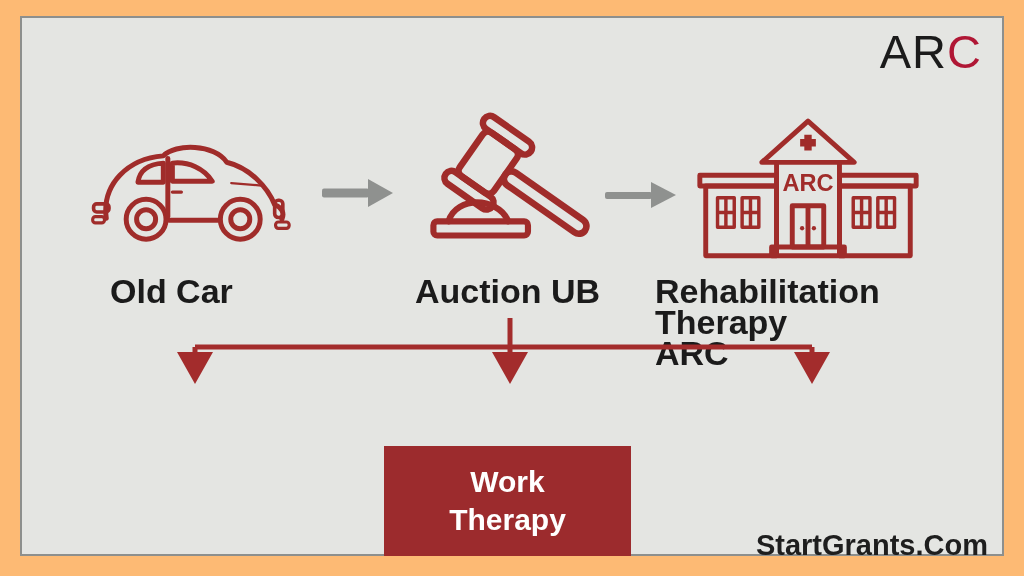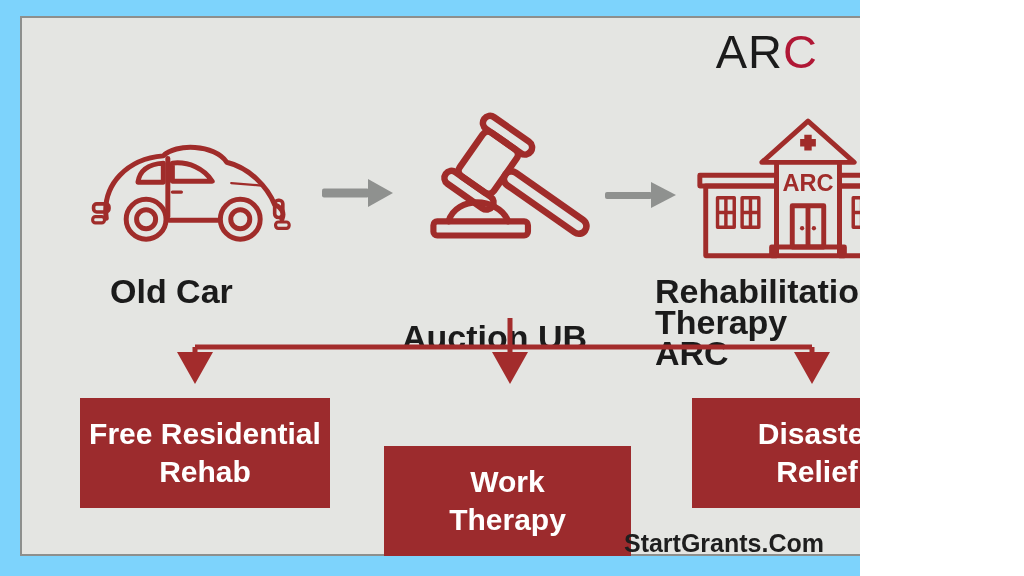--- a/index.html
+++ b/index.html
@@ -1,55 +1,55 @@
 <!DOCTYPE html>
 <html><head>
 <meta charset="utf-8">
 <style>
   html,body{margin:0;padding:0;}
   .canvas{
-    position:relative;width:860px;height:576px;overflow:hidden;
-    background:#7dd3fc;
+    position:relative;width:1024px;height:576px;overflow:hidden;
+    background:#fdba74;
     font-family:"Liberation Sans",sans-serif;
     color:#1b1b1b;
   }
   .frame{
     position:absolute;left:20px;top:16px;width:984px;height:540px;
     border:2px solid #8d8f8d;box-sizing:border-box;
     background:#e4e5e2;
   }
   .logo{
     position:absolute;top:28px;right:42px;
     font-size:47px;font-weight:500;letter-spacing:1px;line-height:1;
   }
   .logo .c{color:#b01735;}
   .node-icon{position:absolute;color:#a02c2a;}
   .node-label{
     position:absolute;top:276px;
     font-size:34px;font-weight:600;line-height:31px;color:#1b1b1b;
     white-space:pre-line;
   }
   .label-oldcar{left:110px;width:180px;}
-  .label-auction{left:402px;width:186px;margin-top:46px;}
+  .label-auction{left:415px;width:186px;}
   .label-rehab{left:655px;width:306px;}
   .flow-arrow{position:absolute;color:#8f918f;}
   .branch{position:absolute;left:175px;top:310px;color:#a32c2c;}
   .box{
     position:absolute;top:398px;height:110px;
     background:#9c2b2d;color:#ffffff;
     display:flex;align-items:center;justify-content:center;
     font-size:30px;font-weight:700;line-height:38px;text-align:center;
     white-space:pre-line;
   }
   .box1{left:80px;width:250px;}
   .box2{left:384px;width:247px;margin-top:48px;}
   .box3{left:692px;width:250px;}
   .footer-credit{
     position:absolute;top:529px;right:36px;
-    font-size:25px;font-weight:700;color:#1e1e1e;
+    font-size:29px;font-weight:700;color:#1e1e1e;
   }
 </style>
 </head>
 <body>
 
 <div class="canvas">
 
   <div class="frame"></div>
 
   <div class="logo"><span>AR</span><span class="c">C</span></div>
@@ -142,22 +142,18 @@
       <path d="M 637 37 V 44"></path>
       <path d="M 335 8 V 44"></path>
     </g>
     <g fill="currentColor">
       <polygon points="2,42 38,42 20,74"></polygon>
       <polygon points="317,42 353,42 335,74"></polygon>
       <polygon points="619,42 655,42 637,74"></polygon>
     </g>
   </svg>
 
-  <div class="box box1">Free Residential
-Rehab</div>
   <div class="box box2">Work
 Therapy</div>
-  <div class="box box3">Disaster
-Relief</div>
 
   <div class="footer-credit">StartGrants.Com</div>
 
 </div>
 
 </body></html>

